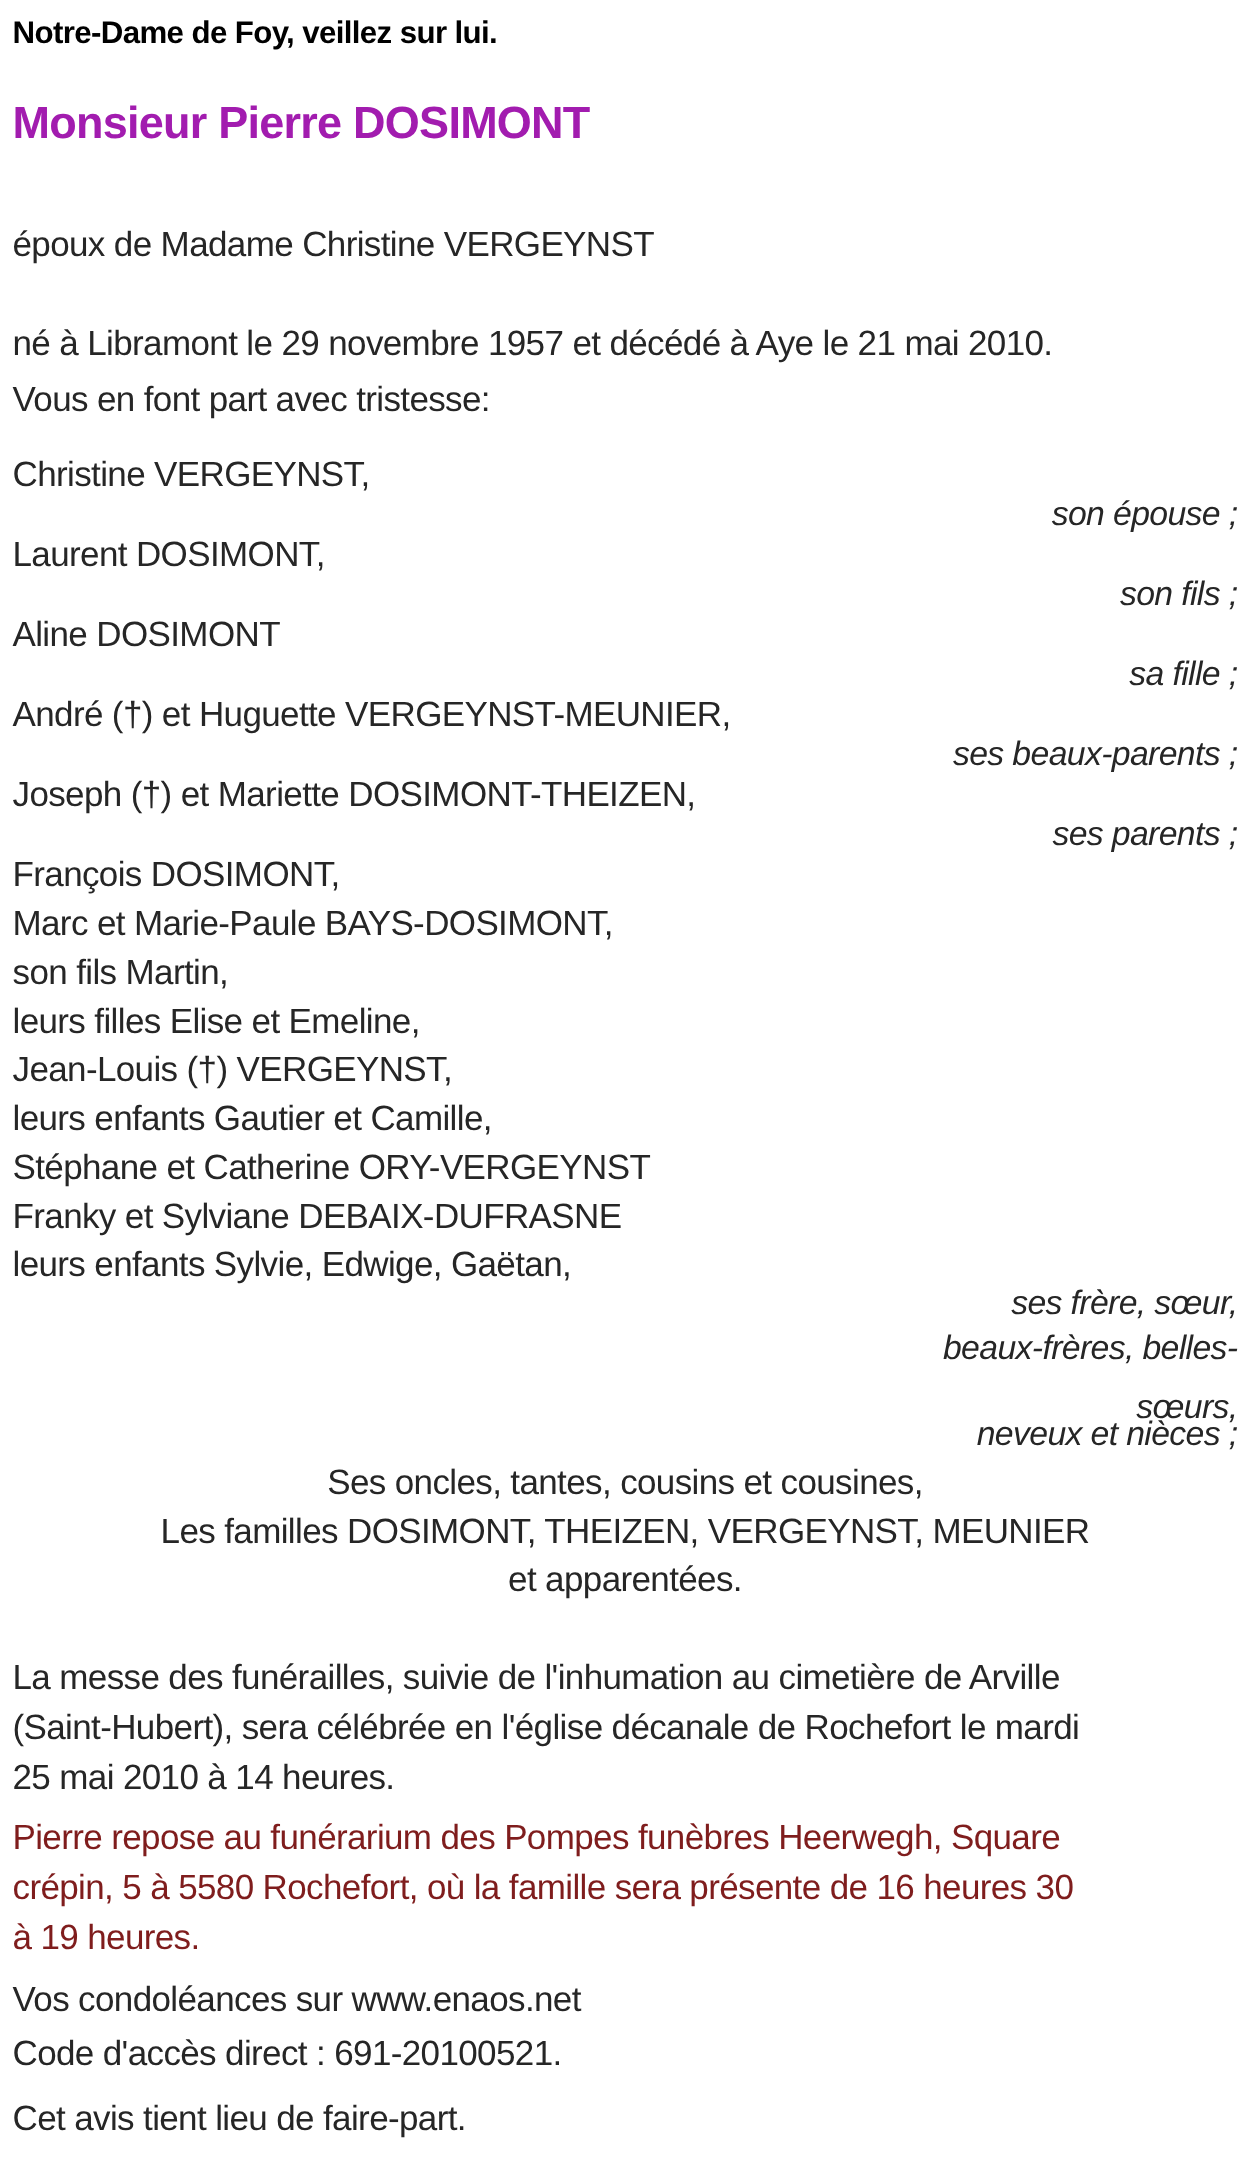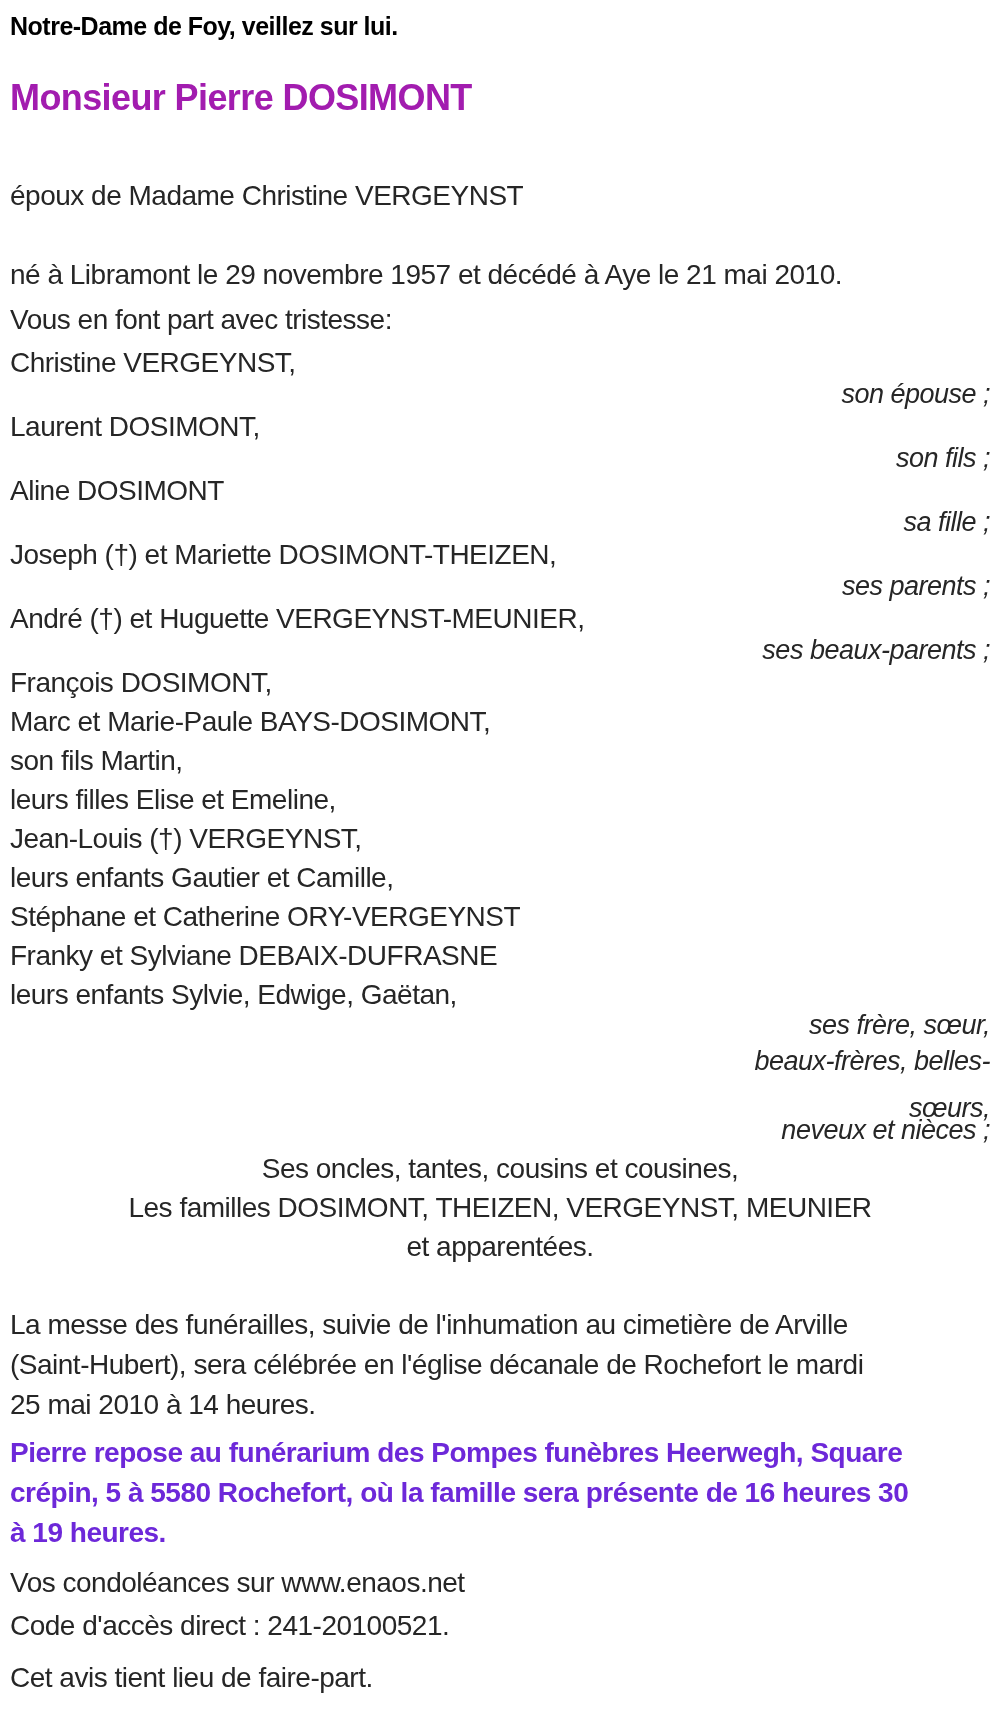--- a/index.html
+++ b/index.html
@@ -33,41 +33,41 @@
     font-weight: 700;
     color: #a21caf;
     margin: 33px 0 0 0;
     letter-spacing: -0.6px;
     white-space: nowrap;
   }
   .spouse   { margin-top: 56px; }
   .life     { margin-top: 41px; }
   .announce { margin-top: 7px; }
 
-  .entries { margin-top: 4px; }
+  .entries { margin-top: 21px; }
   .ename { font-size: 28px; line-height: 39px; white-space: nowrap; }
   .erel {
     font-size: 27px;
     line-height: 25px;
     font-style: italic;
     text-align: right;
     white-space: nowrap;
   }
 
   .grel { line-height: 22px; text-align: right; }
   .grel-2 { margin-top: 14px; }
   .grel-3 { margin-top: 25px; }
 
   .others { margin-top: 8px; text-align: center; }
   .oline { font-size: 28px; line-height: 39px; white-space: nowrap; }
 
   .para { margin-top: 39px; }
   .pline { font-size: 28px; line-height: 40px; white-space: nowrap; }
   .bold-para { margin-top: 8px; }
-  .bold-para .pline { font-weight: 700; color: #6d28d9; }
+  .bold-para .pline { font-weight: 400; color: #7f1d1d; }
 
   .condolences { margin-top: 10px; }
   .access      { margin-top: 3px; }
   .footer      { margin-top: 12px; }
 </style>
 </head>
 <body>
 
 <div class="page">
 
@@ -92,27 +92,27 @@
       <div class="ename">Laurent DOSIMONT,</div>
       <div class="erel">son fils ;</div>
     </div>
 
     <div class="entry">
       <div class="ename">Aline DOSIMONT</div>
       <div class="erel">sa fille ;</div>
     </div>
 
     <div class="entry">
-      <div class="ename">Joseph (†) et Mariette DOSIMONT-THEIZEN,</div>
-      <div class="erel">ses parents ;</div>
+      <div class="ename">André (†) et Huguette VERGEYNST-MEUNIER,</div>
+      <div class="erel">ses beaux-parents ;</div>
     </div>
 
     <div class="entry">
-      <div class="ename">André (†) et Huguette VERGEYNST-MEUNIER,</div>
-      <div class="erel">ses beaux-parents ;</div>
+      <div class="ename">Joseph (†) et Mariette DOSIMONT-THEIZEN,</div>
+      <div class="erel">ses parents ;</div>
     </div>
 
     <div class="entry">
       <div class="ename">François DOSIMONT,</div>
       <div class="ename">Marc et Marie-Paule BAYS-DOSIMONT,</div>
       <div class="ename">son fils Martin,</div>
       <div class="ename">leurs filles Elise et Emeline,</div>
       <div class="ename">Jean-Louis (†) VERGEYNST,</div>
       <div class="ename">leurs enfants Gautier et Camille,</div>
       <div class="ename">Stéphane et Catherine ORY-VERGEYNST</div>
@@ -139,17 +139,17 @@
   </div>
 
   <div class="para bold-para">
     <div class="pline">Pierre repose au funérarium des Pompes funèbres Heerwegh, Square</div>
     <div class="pline">crépin, 5 à 5580 Rochefort, où la famille sera présente de 16 heures 30</div>
     <div class="pline">à 19 heures.</div>
   </div>
 
   <div class="pline condolences">Vos condoléances sur www.enaos.net</div>
 
-  <div class="pline access">Code d'accès direct : 241-20100521.</div>
+  <div class="pline access">Code d'accès direct : 691-20100521.</div>
 
   <div class="pline footer">Cet avis tient lieu de faire-part.</div>
 
 </div>
 
 </body></html>

